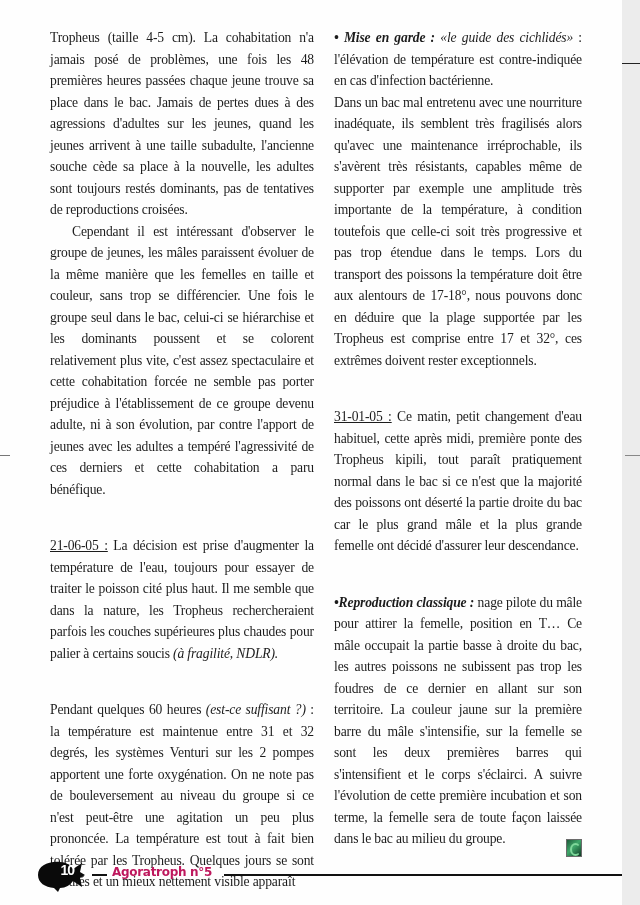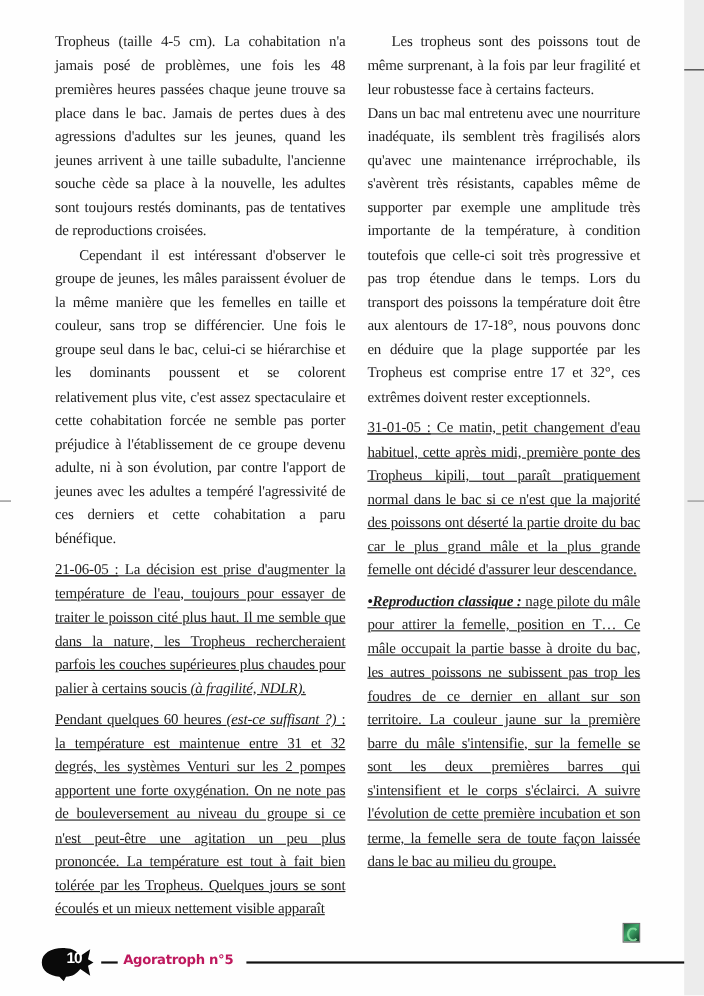--- a/index.html
+++ b/index.html
@@ -18,21 +18,21 @@
   .col {
     position: absolute; top: 27px; width: 264px;
     font-size: 13.6px; line-height: 21.5px;
     text-align: justify;
     letter-spacing: -0.15px;
   }
   .col.left { left: 50px; }
   .col.right { left: 334px; width: 248px; }
   .col p { margin: 0; }
   .col p.indent { text-indent: 22px; }
-  .col p.gap { margin-top: 7px; text-decoration: underline; }
+  .col p.gap { margin-top: 35px; }
   .date { text-decoration: underline; font-weight: normal; }
   .it { font-style: italic; }
   .bi { font-style: italic; font-weight: bold; }
   .end-mark {
     position: absolute; left: 566px; top: 839px; width: 14px; height: 16px;
     background: linear-gradient(135deg, #1e5b3a 0%, #3fa86a 45%, #0f3a24 100%);
     border: 1px solid #6b6b6b;
   }
   .end-mark::after {
     content: ""; position: absolute; left: 3px; top: 3px; width: 7px; height: 9px;
@@ -62,21 +62,21 @@
 <div class="left-tick"></div>
 
 <div class="col left">
   <p>Tropheus (taille 4-5 cm). La cohabitation n'a jamais posé de problèmes, une fois les 48 premières heures passées chaque jeune trouve sa place dans le bac. Jamais de pertes dues à des agressions d'adultes sur les jeunes, quand les jeunes arrivent à une taille subadulte, l'ancienne souche cède sa place à la nouvelle, les adultes sont toujours restés dominants, pas de tentatives de reproductions croisées.</p>
   <p class="indent">Cependant il est intéressant d'observer le groupe de jeunes, les mâles paraissent évoluer de la même manière que les femelles en taille et couleur, sans trop se différencier. Une fois le groupe seul dans le bac, celui-ci se hiérarchise et les dominants poussent et se colorent relativement plus vite, c'est assez spectaculaire et cette cohabitation forcée ne semble pas porter préjudice à l'établissement de ce groupe devenu adulte, ni à son évolution, par contre l'apport de jeunes avec les adultes a tempéré l'agressivité de ces derniers et cette cohabitation a paru bénéfique.</p>
   <p class="gap"><span class="date">21-06-05 :</span><span> La décision est prise d'augmenter la température de l'eau, toujours pour essayer de traiter le poisson cité plus haut. Il me semble que dans la nature, les Tropheus rechercheraient parfois les couches supérieures plus chaudes pour palier à certains soucis </span><span class="it">(à fragilité, NDLR).</span></p>
   <p class="gap"><span>Pendant quelques 60 heures </span><span class="it">(est-ce suffisant ?)</span><span> : la température est maintenue entre 31 et 32 degrés, les systèmes Venturi sur les 2 pompes apportent une forte oxygénation. On ne note pas de bouleversement au niveau du groupe si ce n'est peut-être une agitation un peu plus prononcée. La température est tout à fait bien tolérée par les Tropheus. Quelques jours se sont écoulés et un mieux nettement visible apparaît</span></p>
 </div>
 
 <div class="col right">
-  <p class="indent">Les tropheus sont des poissons tout de même surprenant, à la fois par leur fragilité et leur robustesse face à certains facteurs.</p>
+  <p><span class="bi">• Mise en garde :</span><span class="it"> «le guide des cichlidés»</span><span> : l'élévation de température est contre-indiquée en cas d'infection bactérienne.</span></p>
   <p>Dans un bac mal entretenu avec une nourriture inadéquate, ils semblent très fragilisés alors qu'avec une maintenance irréprochable, ils s'avèrent très résistants, capables même de supporter par exemple une amplitude très importante de la température, à condition toutefois que celle-ci soit très progressive et pas trop étendue dans le temps. Lors du transport des poissons la température doit être aux alentours de 17-18°, nous pouvons donc en déduire que la plage supportée par les Tropheus est comprise entre 17 et 32°, ces extrêmes doivent rester exceptionnels.</p>
   <p class="gap"><span class="date">31-01-05 :</span><span> Ce matin, petit changement d'eau habituel, cette après midi, première ponte des Tropheus kipili, tout paraît pratiquement normal dans le bac si ce n'est que la majorité des poissons ont déserté la partie droite du bac car le plus grand mâle et la plus grande femelle ont décidé d'assurer leur descendance.</span></p>
   <p class="gap"><span class="bi">•Reproduction classique :</span><span> nage pilote du mâle pour attirer la femelle, position en T… Ce mâle occupait la partie basse à droite du bac, les autres poissons ne subissent pas trop les foudres de ce dernier en allant sur son territoire. La couleur jaune sur la première barre du mâle s'intensifie, sur la femelle se sont les deux premières barres qui s'intensifient et le corps s'éclairci. A suivre l'évolution de cette première incubation et son terme, la femelle sera de toute façon laissée dans le bac au milieu du groupe.</span></p>
 
 </div>
 
 <div class="end-mark"></div>
 
 <div class="footer">
   <svg class="fish" viewBox="0 0 50 34">

